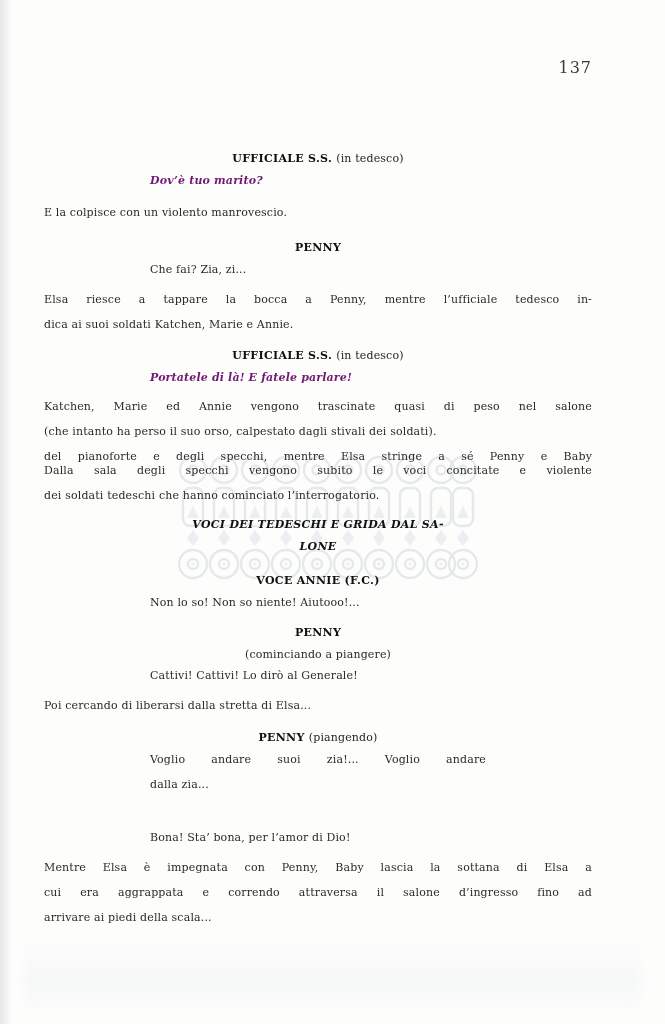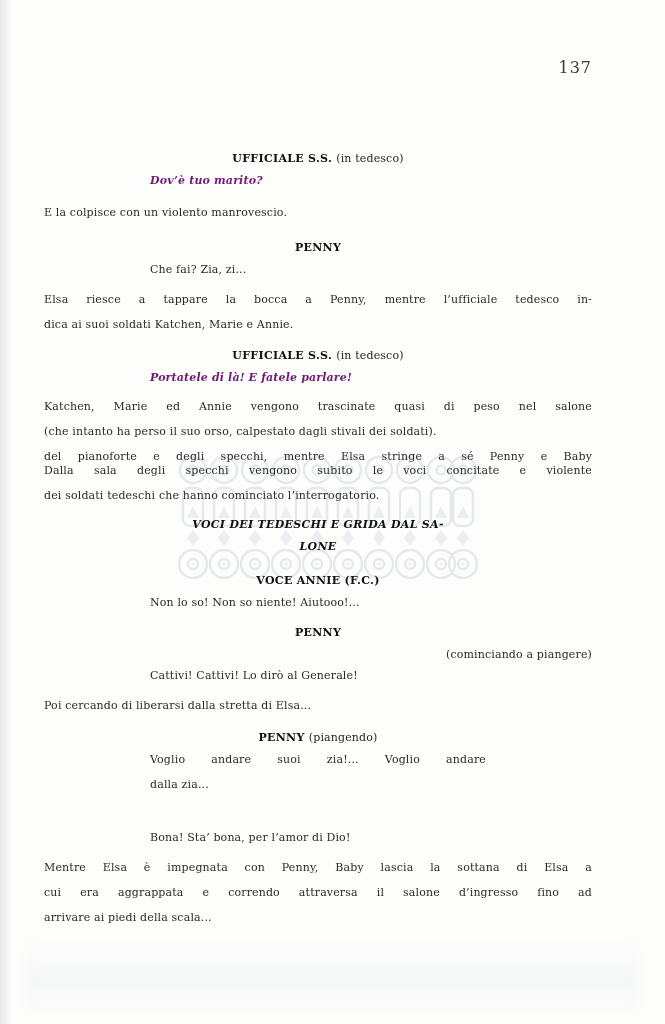--- a/index.html
+++ b/index.html
@@ -65,21 +65,21 @@
   .cue-head {
     text-align: center;
     font-weight: bold;
     color: #101010;
     letter-spacing: 0.3px;
   }
   .cue-head .reg { font-weight: normal; color: #262626; letter-spacing: 0.15px; }
   .head2 { line-height: 22px; font-style: italic; }
   .dialogue { margin-left: 106px; width: 336px; }
   .bolditalic { font-weight: bold; font-style: italic; color: #701a75; }
-  .paren-center { text-align: right; }
+  .paren-center { text-align: center; }
 </style>
 </head>
 <body>
 
 <div class="page">
 
   <div class="edge-shadow"></div>
 
   <svg class="watermark" viewBox="0 0 300 138" aria-hidden="true">
     <defs>

